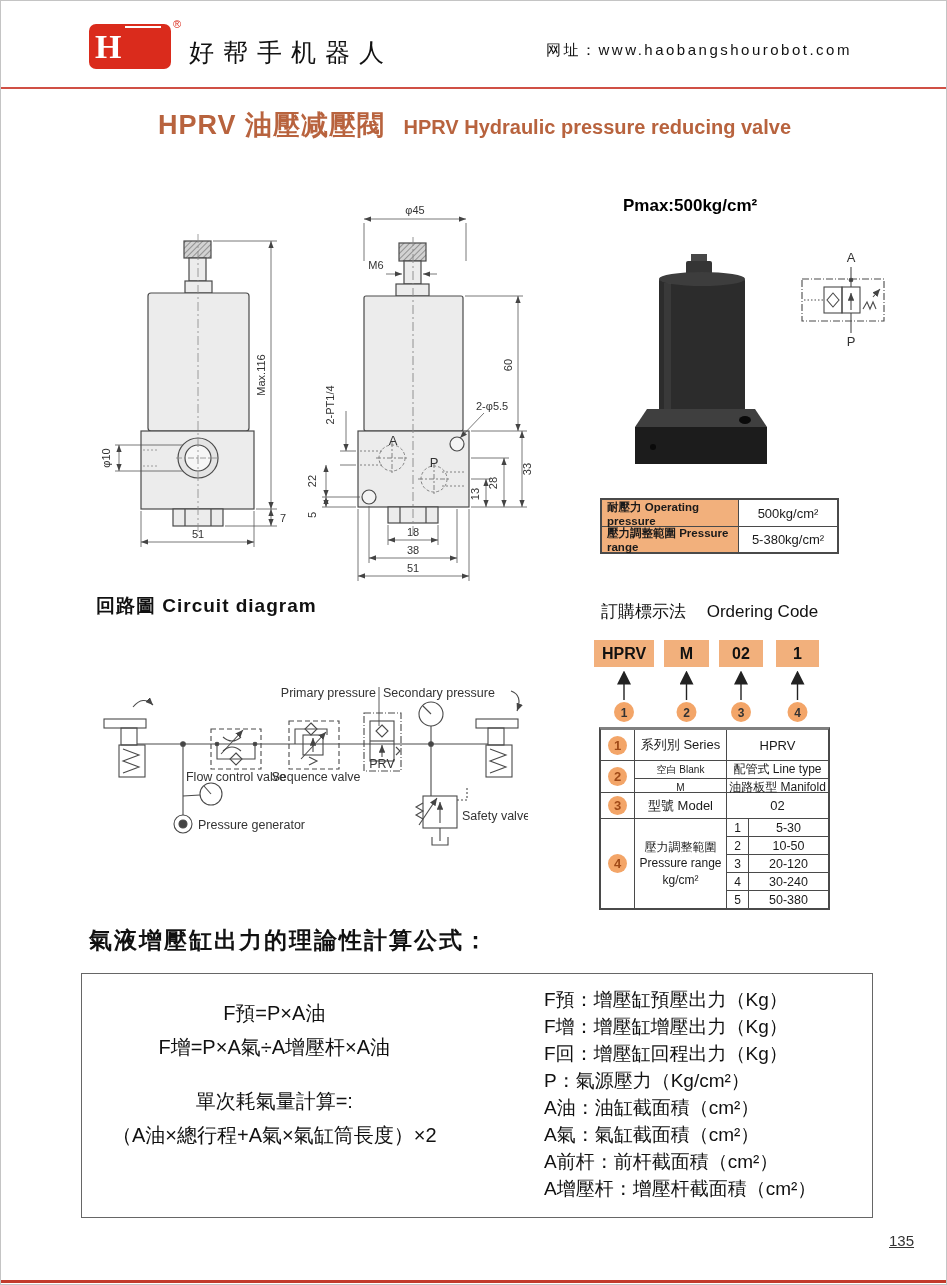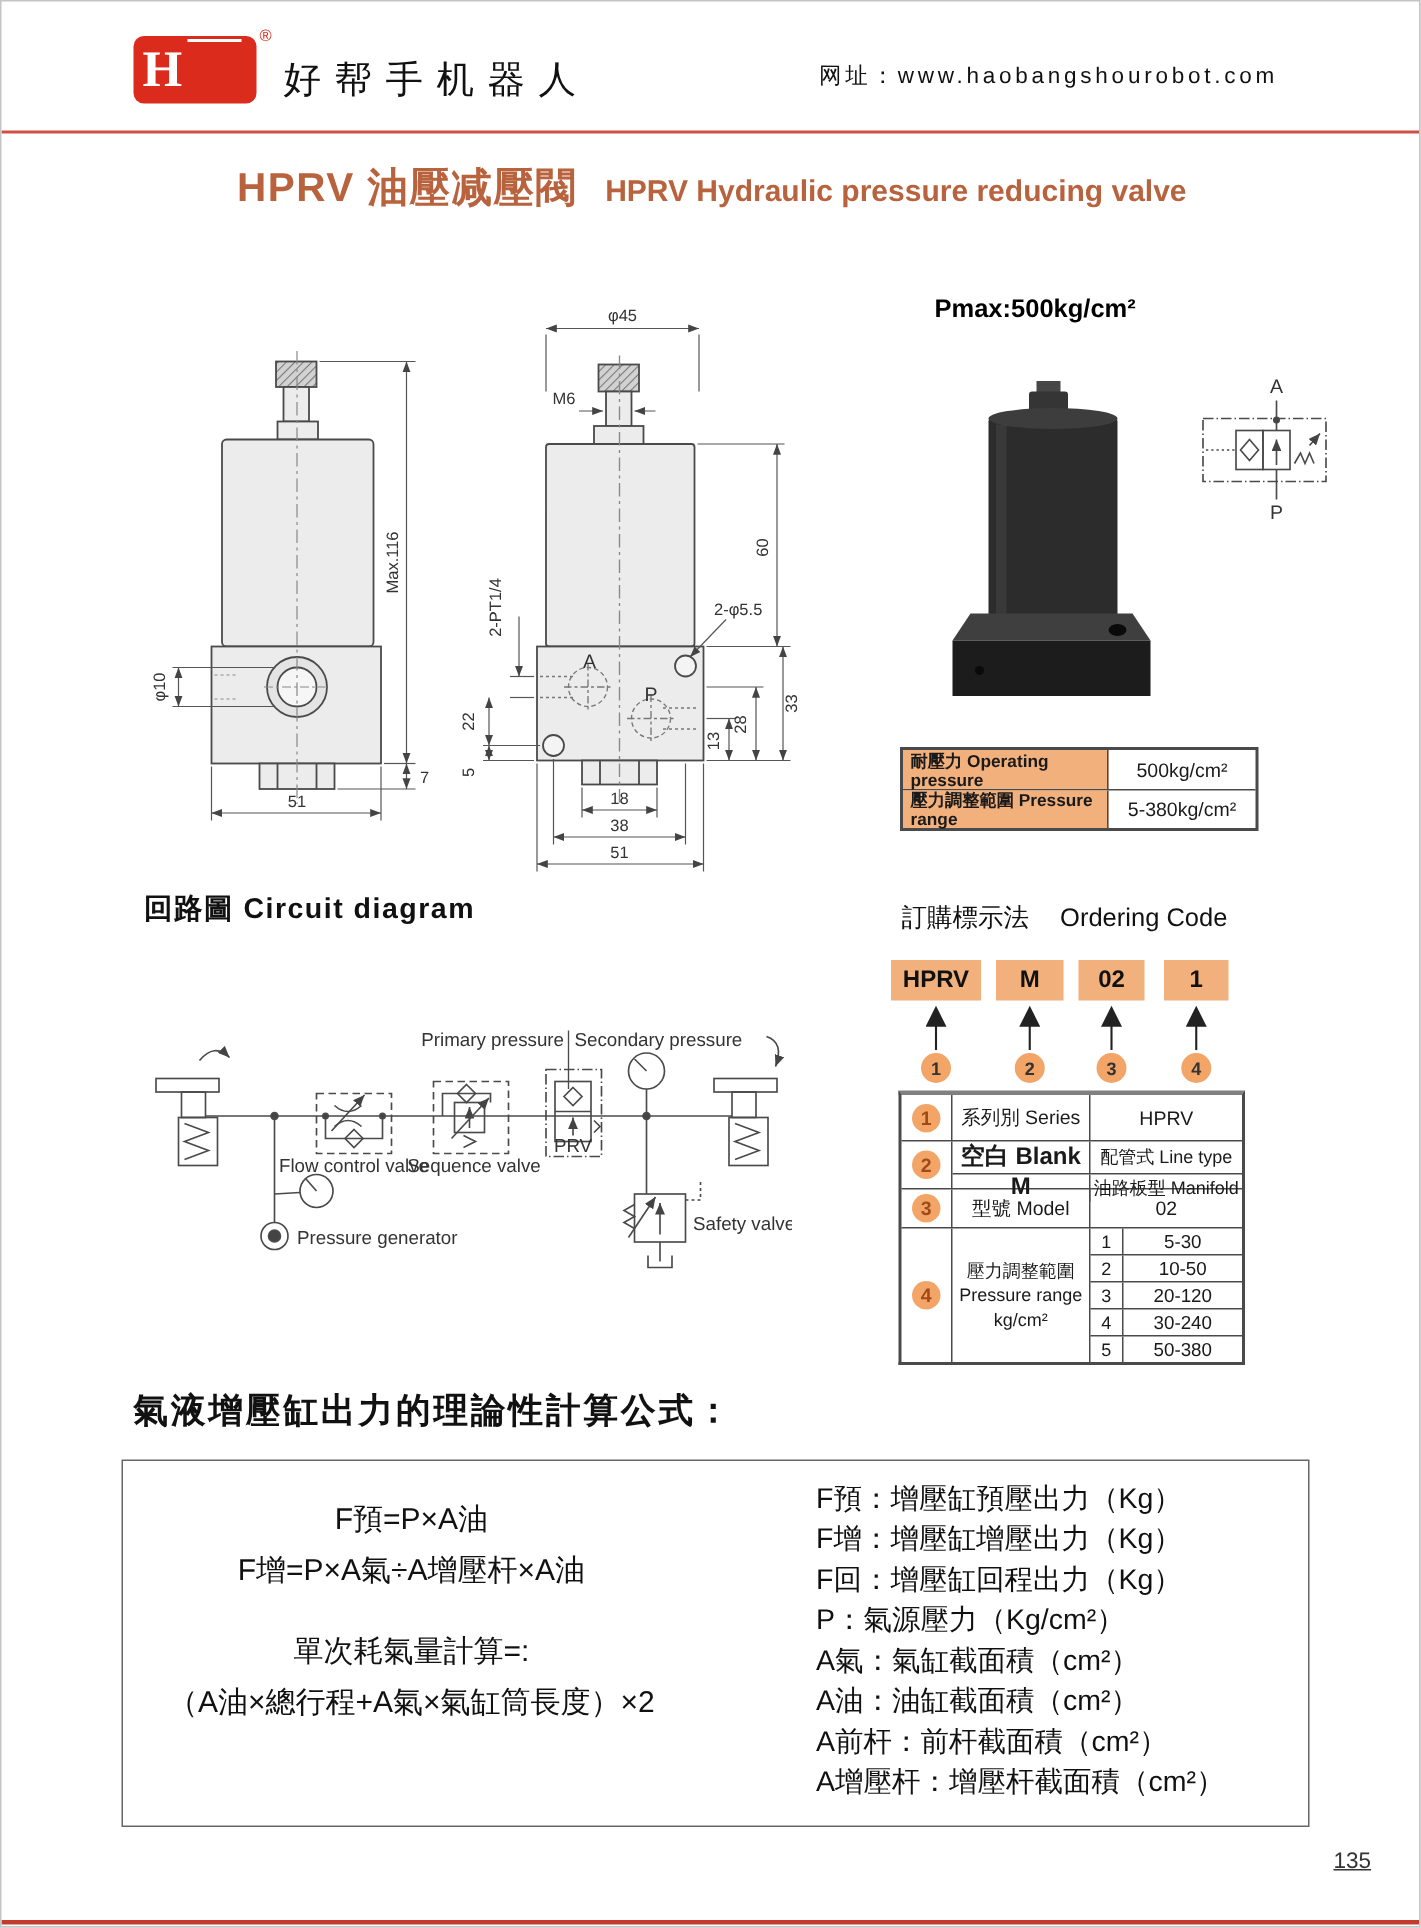--- a/index.html
+++ b/index.html
@@ -53,21 +53,21 @@
   .ord-c1 { width:34px; border-right:1.5px solid #4a4a4a; display:flex; align-items:center; justify-content:center; }
   .marker { width:19px; height:19px; border-radius:50%; background:#f3a568; color:#a04a18;
             font-weight:bold; font-size:13px; display:flex; align-items:center; justify-content:center; }
   .ord-c2 { width:92px; border-right:1.5px solid #4a4a4a; display:flex; flex-direction:column;
             align-items:center; justify-content:center; text-align:center; }
   .ord-c3 { flex:1; display:flex; align-items:center; justify-content:center; }
   .ord-stack { flex:1; display:flex; flex-direction:column; }
   .ord-subrow { flex:1; display:flex; }
   .ord-subrow + .ord-subrow { border-top:1px solid #4a4a4a; }
   .ord-sublabel { width:92px; border-right:1.5px solid #4a4a4a; display:flex; align-items:center;
-                  justify-content:center; font-size:16px;font-weight:bold; }
+                  justify-content:center; font-size:10px; }
   .ord-subvalue { flex:1; display:flex; align-items:center; justify-content:center; font-size:12px; }
   .ord-code { width:22px; border-right:1px solid #4a4a4a; display:flex; align-items:center;
               justify-content:center; font-size:12px; }
   .ord-range { flex:1; display:flex; align-items:center; justify-content:center; font-size:12.5px; }
   .ord-lbl-multi { font-size:12px; line-height:1.35; }
 
   
   .circuit-heading { font-size:19px; font-weight:bold; color:#111; letter-spacing:1px; }
   .circ-lbl { font-size:12.5px; }
 
@@ -479,22 +479,22 @@
       <div class="fl">F增=P×A氣÷A增壓杆×A油</div>
       <div class="spacer"></div>
       <div class="fl">單次耗氣量計算=:</div>
       <div class="fl">（A油×總行程+A氣×氣缸筒長度）×2</div>
     </div>
     <div class="f-right">
       <div class="fr">F預：增壓缸預壓出力（Kg）</div>
       <div class="fr">F增：增壓缸增壓出力（Kg）</div>
       <div class="fr">F回：增壓缸回程出力（Kg）</div>
       <div class="fr">P：氣源壓力（Kg/cm²）</div>
+      <div class="fr">A油：油缸截面積（cm²）</div>
       <div class="fr">A氣：氣缸截面積（cm²）</div>
-      <div class="fr">A油：油缸截面積（cm²）</div>
       <div class="fr">A前杆：前杆截面積（cm²）</div>
       <div class="fr">A增壓杆：增壓杆截面積（cm²）</div>
     </div>
   </div>
 
   <div class="abs page-number" style="left:888px; top:1231px;">135</div>
   <div class="abs rule-bottom"></div>
 
 </div>
 

